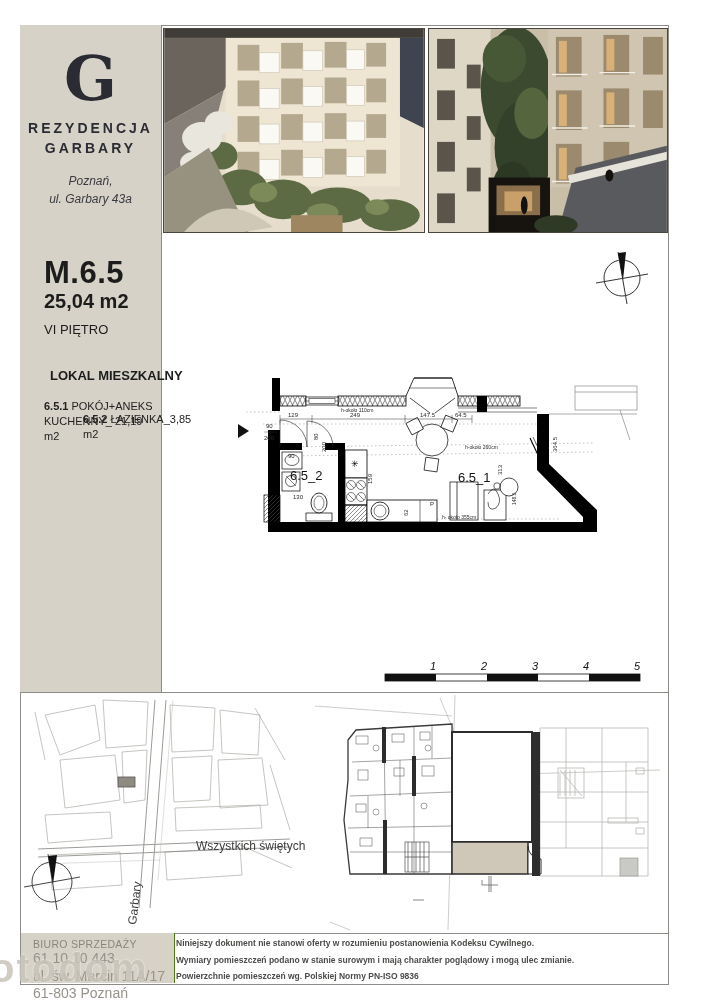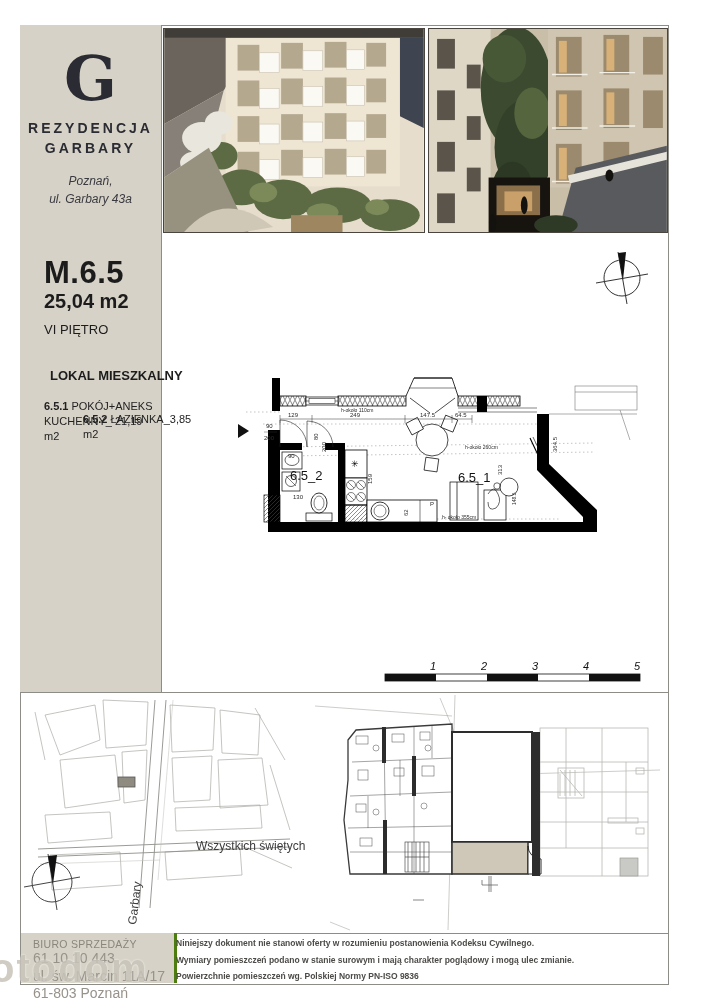--- a/index.html
+++ b/index.html
@@ -16,21 +16,21 @@
   .addr{left:20px;top:172px;width:141px;text-align:center;font-size:12px;color:#3a3a40;line-height:1.5;font-style:italic;}
   .photo{border:1px solid #4a463f;box-sizing:border-box;}
   .sidebar{left:20px;top:233px;width:141px;height:459px;border-right:1px solid #8d8c86;}
   .u-id{left:44px;top:255px;font-size:31px;font-weight:700;letter-spacing:.5px;}
   .u-area{left:44px;top:290px;font-size:20px;font-weight:700;}
   .u-floor{left:44px;top:322px;font-size:13px;}
   .u-cat{left:44px;top:368px;font-size:13px;font-weight:700;padding-left:6px;}
   .room-row{left:44px;width:112px;font-size:11px;line-height:1.35;color:#222;}
   .room-no{font-weight:700;margin-right:3px;}
   .footer-line{left:20px;top:933px;width:648px;height:1px;background:#8d8c86;}
-  .office-box{left:21px;top:933px;width:141px;height:45px;border-right:3px solid #4d7c0f;padding:5px 0 0 12px;box-sizing:content-box;}
+  .office-box{left:21px;top:933px;width:141px;height:45px;border-right:1px solid #4d7c0f;padding:5px 0 0 12px;box-sizing:content-box;}
   .office-title{font-size:10.5px;color:#8b867c;letter-spacing:.3px;}
   .office-small{font-size:14px;color:#97928a;line-height:1.25;}
   .disc{left:176px;width:470px;font-size:8.5px;font-weight:700;color:#4c4b48;}
   .watermark{left:-10px;top:946px;font-size:40px;font-weight:700;letter-spacing:2px;
              color:#c8c4ba;opacity:.85;text-shadow:0 0 2px #ffffff;}
   svg text{font-family:"Liberation Sans",sans-serif;}
   .dim{font-size:6px;fill:#2b2b2b;}
   .dim-s{font-size:5px;fill:#2b2b2b;}
   .roomlbl{font-size:13px;fill:#111;}
   .sb-num{font-size:11px;font-style:italic;fill:#111;}

